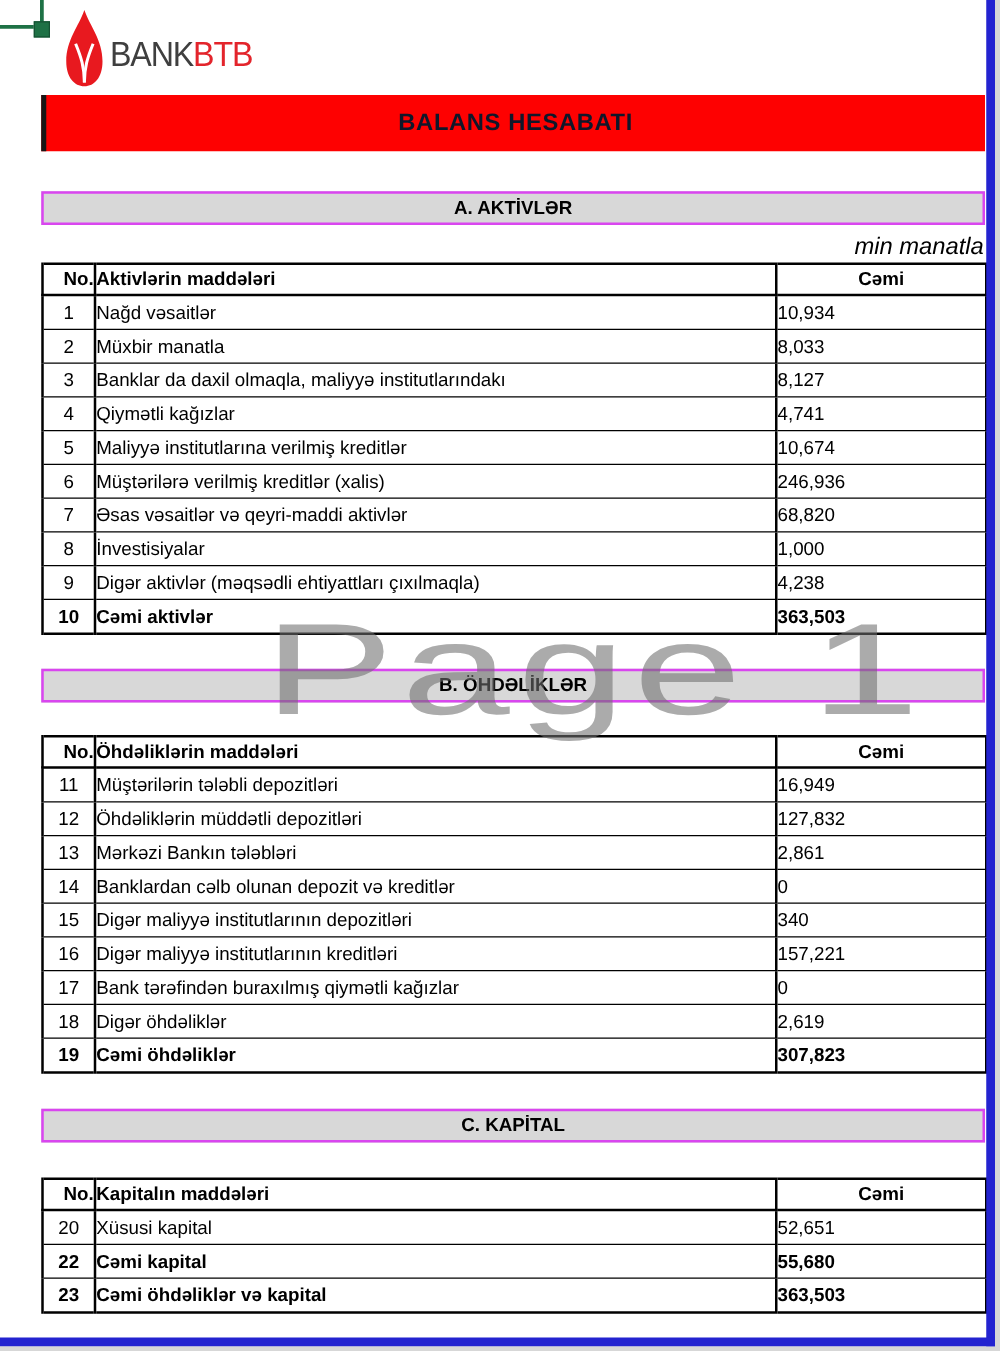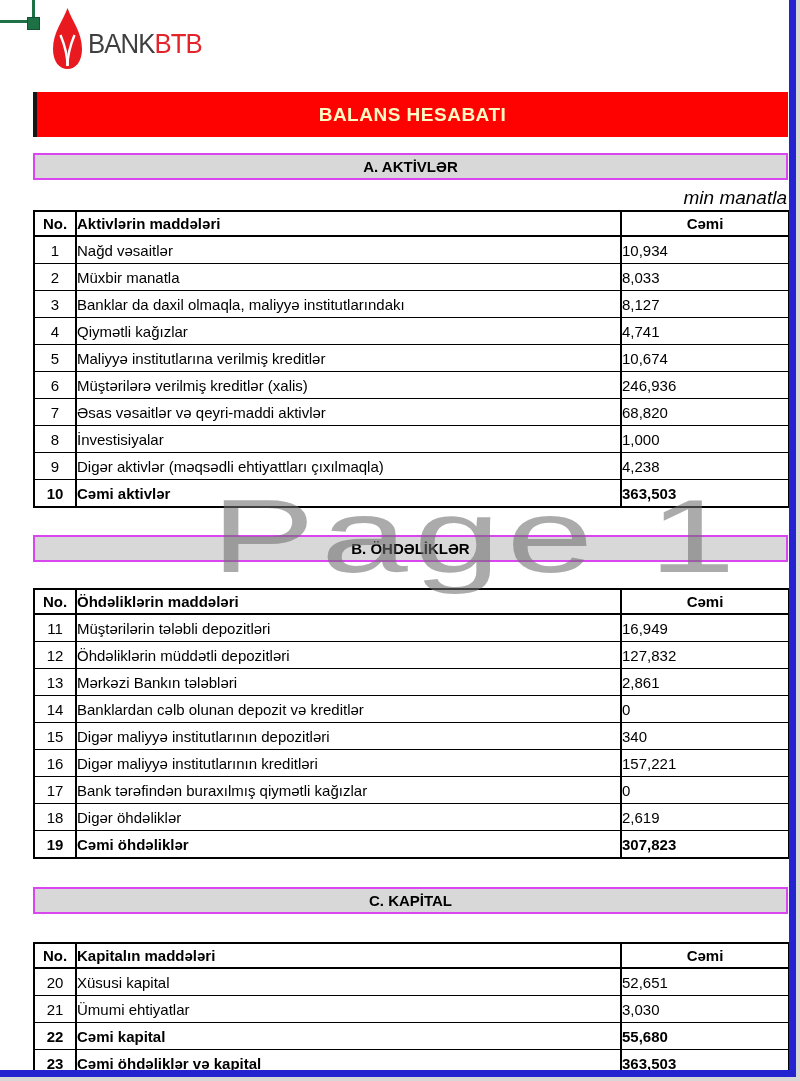--- a/index.html
+++ b/index.html
@@ -19,23 +19,23 @@
   
   .logo{left:52px;top:6px;width:260px;height:64px;}
   .logo svg{position:absolute;left:0;top:2px;}
   .logo-text{position:absolute;left:36px;top:22px;font-size:28px;font-weight:400;
     letter-spacing:-1px;transform:scaleX(.92);transform-origin:0 0;white-space:nowrap;}
   .logo-bank{color:#3F3F3F;}
   .logo-btb{color:#E3242B;}
 
   
   .title-bar{
-    left:33px;top:92px;width:751px;height:45px;background:#FE0101;
+    left:33px;top:76px;width:751px;height:45px;background:#FE0101;
     border-left:4px solid #161616;
-    color:#fef9c3;font-weight:bold;font-size:19px;letter-spacing:.5px;
+    color:#0f172a;font-weight:bold;font-size:19px;letter-spacing:.5px;
     text-align:center;line-height:45px;
   }
 
   
   .section-bar{
     left:33px;width:751px;height:23px;background:#D8D8D8;
     border:2px solid #d946ef;
     text-align:center;font-weight:bold;font-size:15px;line-height:23px;
   }
 
@@ -48,21 +48,21 @@
     position:absolute;left:33px;width:753px;
     border-collapse:collapse;table-layout:fixed;background:#fff;
     border:2px solid #000;
   }
   table.t th, table.t td{
     border:1px solid #000;border-left-width:2px;border-right-width:2px;
     font-size:15px;overflow:hidden;white-space:nowrap;padding:0;
   }
   table.t thead th{height:23px;border-bottom-width:2px;font-weight:bold;}
   table.t td{height:26px;}
-  .th-no{text-align:center;}
+  .th-no{text-align:right;}
   .th-label{text-align:left;padding-left:4px;}
   .th-value{text-align:center;}
   .td-no{text-align:center;}
   .td-label{text-align:left;padding-left:4px;}
   .td-value{text-align:left;padding-right:4px;}
   tr.bold td{font-weight:bold;}
 
   
   .watermark{
     left:211px;top:484px;z-index:6;pointer-events:none;
@@ -249,25 +249,20 @@
         <th class="th-label">Kapitalın maddələri</th>
         <th class="th-value">Cəmi</th>
       </tr>
     </thead>
     <tbody>
         <tr>
           <td class="td-no">20</td>
           <td class="td-label">Xüsusi kapital</td>
           <td class="td-value">52,651</td>
         </tr>
-        <tr>
-          <td class="td-no">21</td>
-          <td class="td-label">Ümumi ehtiyatlar</td>
-          <td class="td-value">3,030</td>
-        </tr>
         <tr class="bold">
           <td class="td-no">22</td>
           <td class="td-label">Cəmi kapital</td>
           <td class="td-value">55,680</td>
         </tr>
         <tr class="bold">
           <td class="td-no">23</td>
           <td class="td-label">Cəmi öhdəliklər və kapital</td>
           <td class="td-value">363,503</td>
         </tr>

